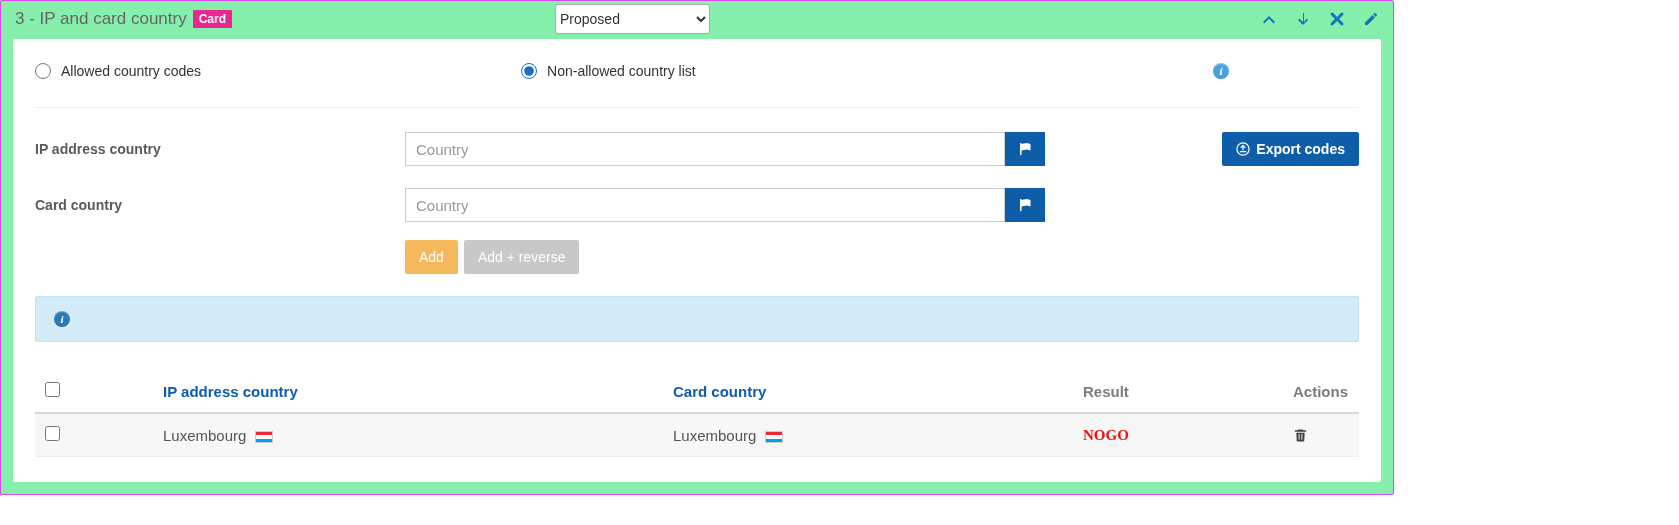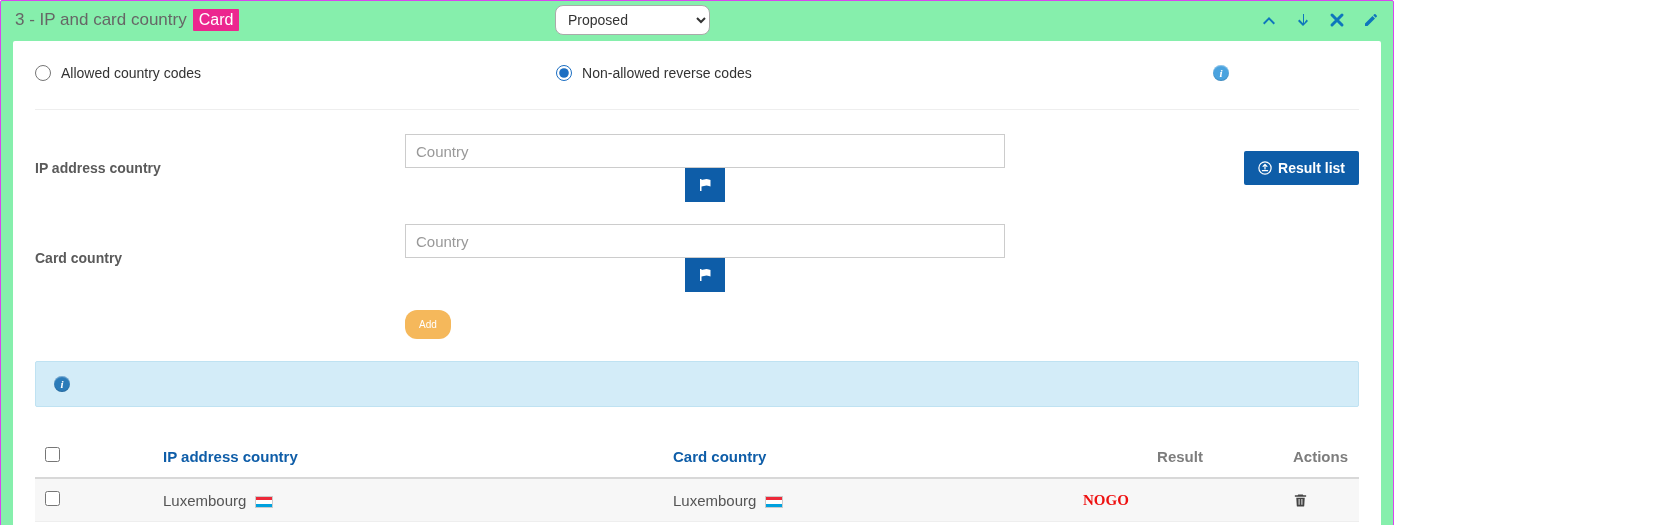--- a/index.html
+++ b/index.html
@@ -1,57 +1,57 @@
 <!DOCTYPE html>
 <html><head>
 <meta charset="utf-8">
 <style>
   *{box-sizing:border-box;margin:0;padding:0;}
   body{font-family:Arial,Helvetica,sans-serif;font-size:14px;color:#333;background:#fff;}
   .panel{background:#86efac;border:1px solid #d946ef;border-radius:2px;width:1394px;}
   .panel-header{display:flex;align-items:center;padding:8px 14px 10px 14px;}
   .title{color:#666;font-size:17px;font-weight:400;}
-  .badge-card{display:inline-block;background:#ec268f;color:#fff;font-size:16px;font-weight:400;padding:2px 6px;margin-left:6px;border-radius:1px;vertical-align:middle;}
+  .badge-card{display:inline-block;background:#ec268f;color:#fff;font-size:12px;font-weight:700;padding:2px 6px;margin-left:6px;border-radius:1px;vertical-align:middle;}
   .state-select{margin-left:auto;margin-right:auto;position:absolute;left:555px;}
-  .state-select select{height:30px;border:1px solid #aaa;background:#fff;color:#333;font-size:14px;padding:4px 8px;width:155px;border-radius:8px;}
+  .state-select select{height:30px;border:1px solid #aaa;background:#fff;color:#333;font-size:14px;padding:4px 0;width:155px;border-radius:3px;}
   .hdr-spacer{flex:1;}
   .hdr-icons{display:flex;gap:18px;font-size:16px;color:#0e76bc;}
   .hdr-icons .ic{cursor:pointer;}
   .panel-body{background:#fff;margin:0 12px 12px 12px;padding:18px 22px 25px 22px;border-radius:2px;}
   .form-row{display:flex;align-items:center;margin-bottom:10px;}
   .form-row.status-row{padding-bottom:28px;border-bottom:1px solid #eee;margin-bottom:24px;padding-top:6px;}
   .label-col{width:370px;color:#5a5a5a;font-weight:700;font-size:14px;}
-  .radios{display:flex;align-items:center;flex:1;gap:35px;}
+  .radios{display:flex;align-items:center;flex:1;}
   .radio-opt{display:flex;align-items:center;margin-right:320px;color:#333;}
   .radio-opt input{margin-right:10px;width:16px;height:16px;accent-color:#1b6ec2;}
   .info-dot{width:16px;height:16px;border-radius:50%;background:#4aa3df;color:#fff;font-style:italic;font-family:Georgia,serif;font-size:11px;font-weight:700;display:flex;align-items:center;justify-content:center;box-shadow:inset 0 -1px 1px rgba(0,0,0,.15),inset 0 1px 1px rgba(255,255,255,.4);}
   .info-holder{margin-left:auto;margin-right:130px;}
   .country-row{margin-bottom:22px;}
-  .input-group{display:flex;align-items:center;flex-direction:column;}
+  .input-group{display:flex;align-items:flex-end;}
   .country-input{width:600px;height:34px;border:1px solid #ccc;padding:6px 10px;font-size:15px;color:#555;background:#fff;}
   .country-input::placeholder{color:#999;}
   .flag-btn{width:40px;height:34px;background:#0e5da8;border:none;color:#fff;font-size:14px;display:flex;align-items:center;justify-content:center;cursor:pointer;}
   .export-btn{margin-left:auto;background:#0e5da8;color:#fff;border:none;padding:9px 14px;font-size:14px;font-weight:700;display:flex;align-items:center;gap:6px;cursor:pointer;border-radius:2px;}
   .btn-row{display:flex;gap:6px;margin-left:370px;margin-bottom:22px;margin-top:-4px;}
-  .btn-add{background:#f5b85b;color:#fff;border:none;padding:9px 14px;font-size:10px;cursor:pointer;border-radius:12px;}
+  .btn-add{background:#f5b85b;color:#fff;border:none;padding:9px 14px;font-size:14px;cursor:pointer;border-radius:2px;}
   .btn-add-rev{background:#c8c8c8;color:#fff;border:none;padding:9px 14px;font-size:14px;cursor:not-allowed;border-radius:2px;}
   .alert{background:#d3ecf8;border:1px solid #bfe2f2;color:#2b7bb9;padding:14px 18px;border-radius:2px;display:flex;align-items:center;gap:14px;margin-bottom:28px;}
   .alert .info-dot{background:#2b7bb9;}
   table{width:100%;border-collapse:collapse;}
   thead th{text-align:left;padding:12px 8px;color:#7d7d7d;font-weight:700;font-size:15px;border-bottom:2px solid #d8d8d8;}
   thead th.link{color:#0e5da8;}
   tbody tr{background:#f7f7f7;border-bottom:1px solid #eee;margin-top:28px;}
   tbody td{padding:12px 8px;color:#555;font-size:15px;}
   .nogo{color:#e11;font-weight:700;font-family:Liberation Serif, serif;}
   .col-chk{width:120px;padding-left:10px!important;}
   .chk{width:15px;height:15px;}
   .flag-lu{display:inline-block;width:18px;height:12px;vertical-align:middle;margin-left:4px;background:linear-gradient(to bottom,#ed2939 0 33%,#fff 33% 66%,#00a1de 66% 100%);border:1px solid #ccc;}
   .col-ip{width:510px;}
   .col-card{width:410px;}
-  .col-res{width:210px;text-align:center;}
+  .col-res{width:210px;}
   .trash{cursor:pointer;color:#444;font-size:16px;}
   svg{display:block;}
 </style>
 </head>
 <body>
 
 <div class="panel">
   <div class="panel-header">
     <span class="title">3 - IP and card country</span>
     <span class="badge-card">Card</span>
@@ -90,21 +90,21 @@
   <div class="panel-body">
 
     <div class="form-row status-row">
       <div class="radios">
         <label class="radio-opt">
           <input type="radio" name="st" style="">
           <span>Allowed country codes</span>
         </label>
         <label class="radio-opt">
           <input type="radio" name="st" checked="" style="">
-          <span>Non-allowed reverse codes</span>
+          <span>Non-allowed country list</span>
         </label>
         <div class="info-holder">
             <div class="info-dot">i</div>
           </div>
       </div>
     </div>
 
     <div class="form-row country-row">
       <div class="label-col">IP address country</div>
       <div class="input-group">
@@ -117,40 +117,41 @@
             </span>
         </button>
       </div>
       <button class="export-btn">
         <span>
             <svg width="14" height="14" viewBox="0 0 16 16" fill="#fff">
               <circle cx="8" cy="8" r="7" stroke="#fff" stroke-width="1.4" fill="none"></circle>
               <path d="M8 4v5M8 4l-2.2 2.2M8 4l2.2 2.2M5 11h6" stroke="#fff" stroke-width="1.4" fill="none" stroke-linecap="round"></path>
             </svg>
           </span>
-        <span>Result list</span>
+        <span>Export codes</span>
       </button>
     </div>
 
     <div class="form-row country-row">
       <div class="label-col">Card country</div>
       <div class="input-group">
         <input class="country-input" placeholder="Country" style="">
         <button class="flag-btn">
           <span>
               <svg width="16" height="16" viewBox="0 0 16 16" fill="#fff">
                 <path d="M3 2v12h1.5V9.5c2 0 3-1 5-1s3 1 4 1V3c-1 0-2-1-4-1s-3 1-5 1V2H3z"></path>
               </svg>
             </span>
         </button>
       </div>
     </div>
 
     <div class="btn-row">
       <button class="btn-add">Add</button>
+      <button class="btn-add-rev" disabled="">Add + reverse</button>
     </div>
 
     <div class="alert">
       <div class="info-dot">i</div>
     </div>
 
     <table>
       <thead>
         <tr>
           <th class="col-chk"><input type="checkbox" class="chk" style=""></th>

